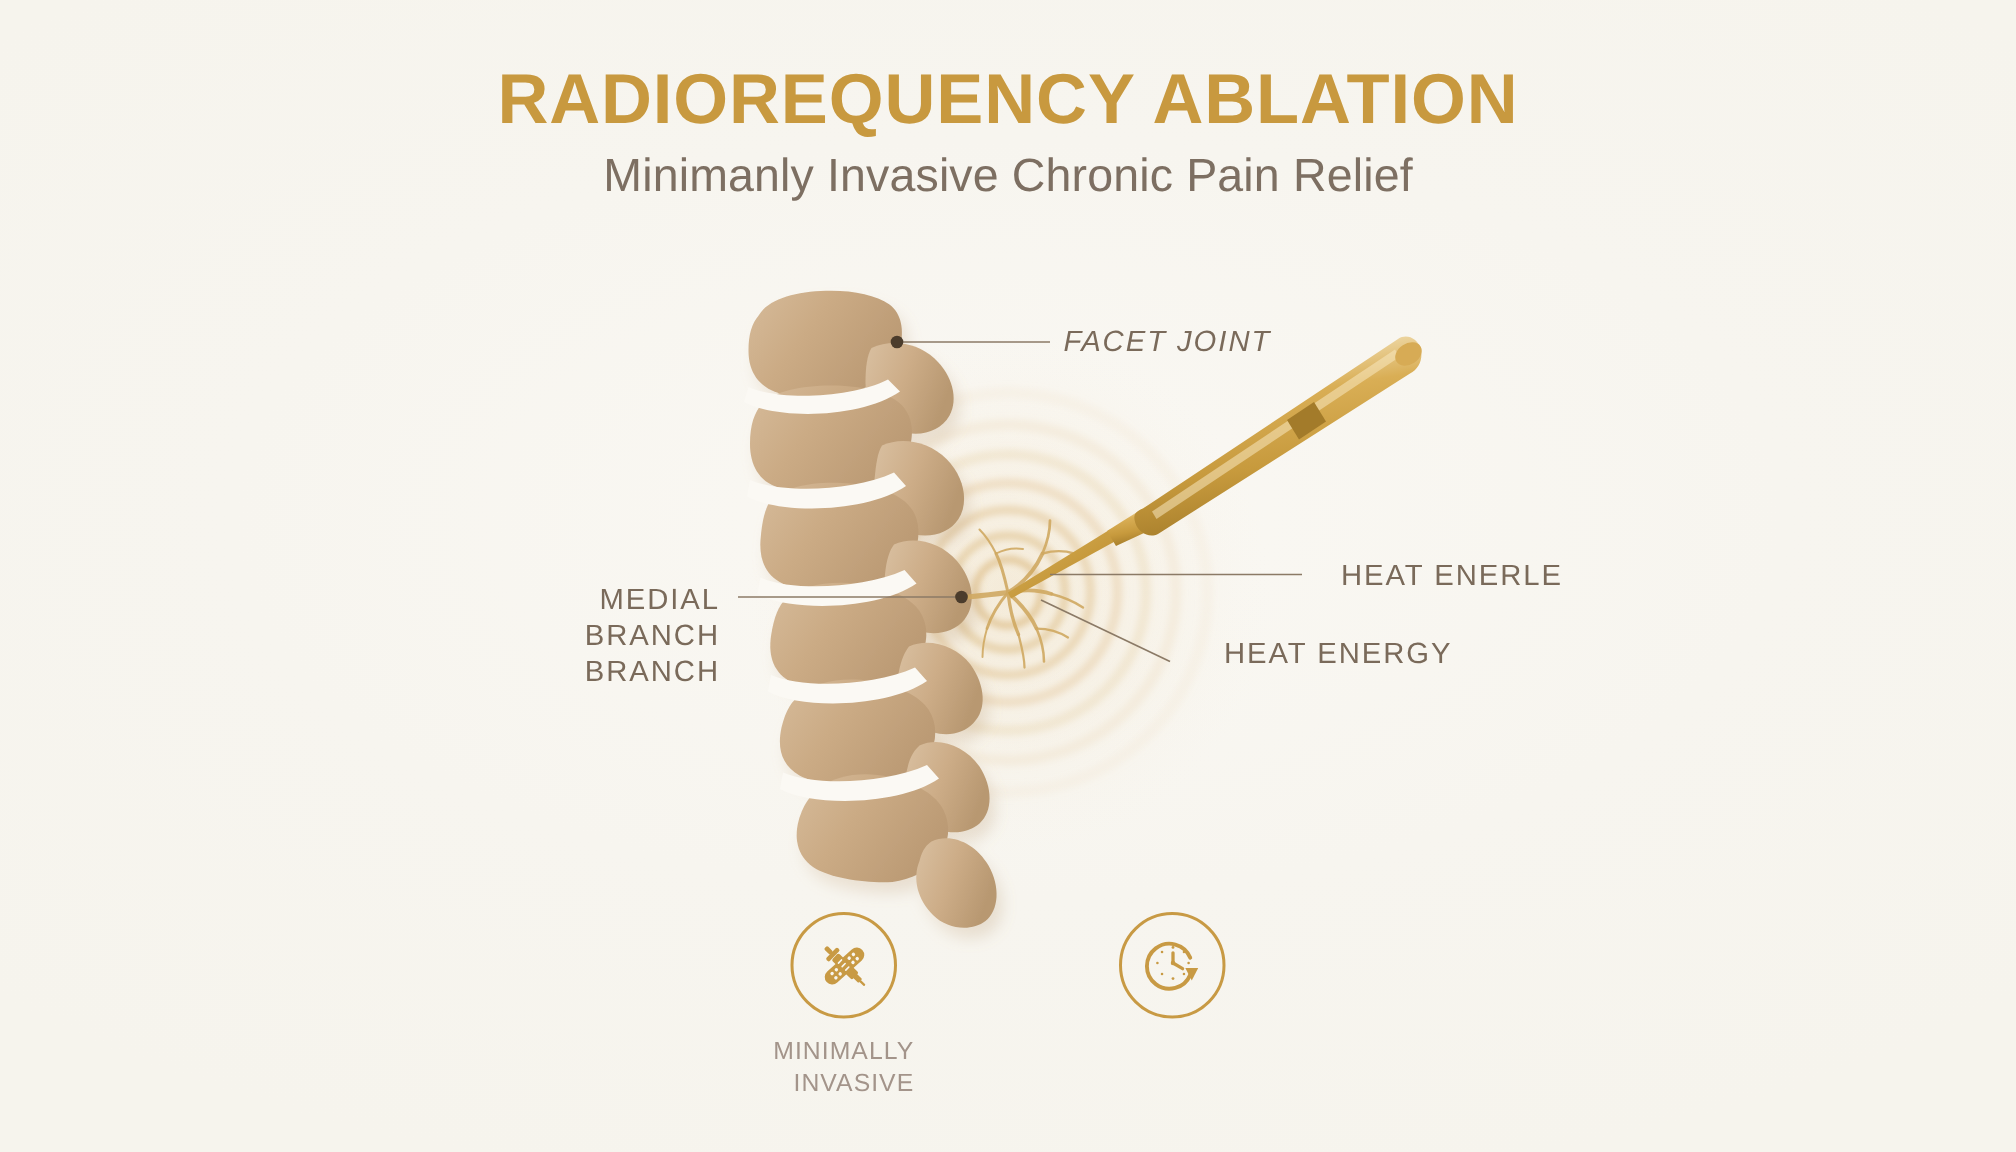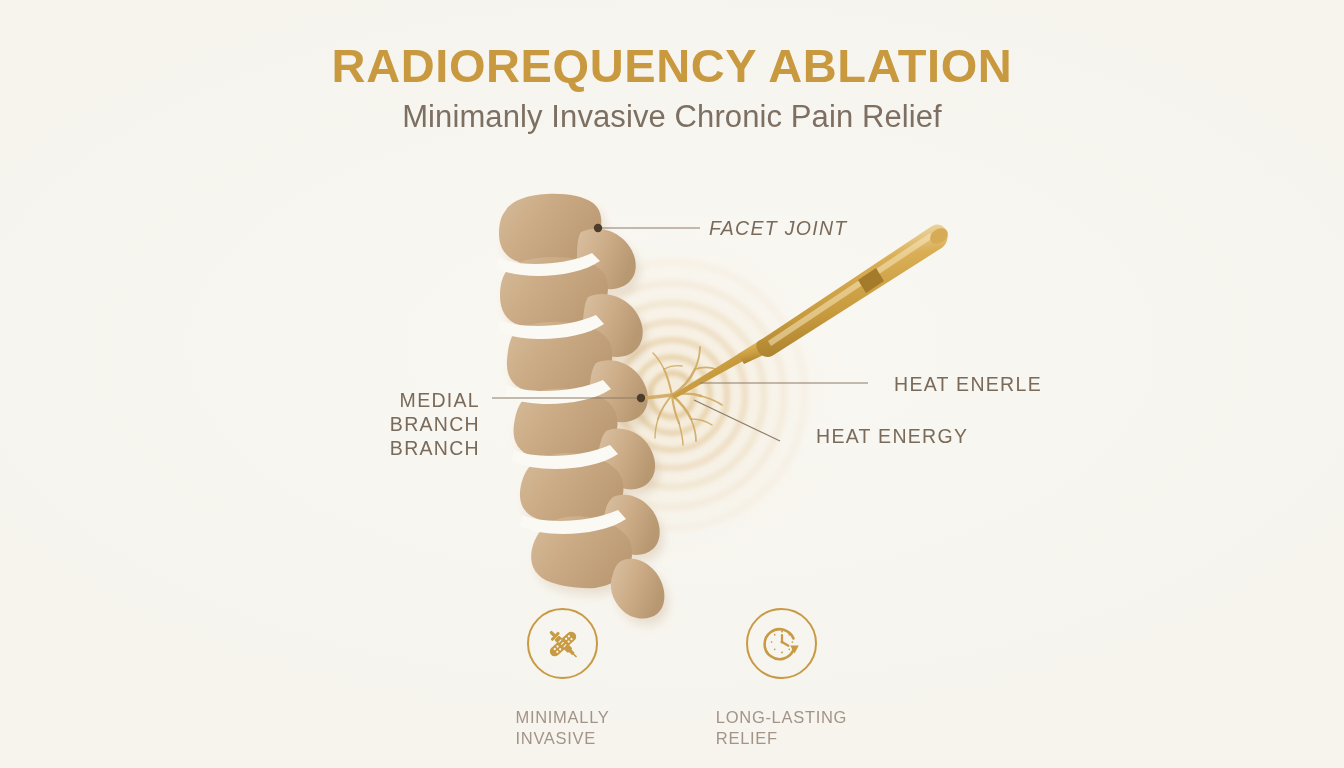--- a/index.html
+++ b/index.html
@@ -106,25 +106,25 @@
     height: 71px;
     border: 2.4px solid #c89a44;
     border-radius: 50%;
     display: flex;
     align-items: center;
     justify-content: center;
     background: transparent;
   }
 
   .feature-label {
-    margin-top: 28px;
+    margin-top: 12px;
     font-size: 16.5px;
     letter-spacing: 0.7px;
     color: #a3948a;
-    text-align: left;
+    text-align: right;
     line-height: 1.26;
   }
 </style>
 </head>
 <body>
 
 <div id="infographic">
 
   <div id="header">
     <div id="main-title">RADIOREQUENCY ABLATION</div>
@@ -398,21 +398,17 @@
             <circle cx="14.7" cy="12.7" r="0.85"></circle>
           </g>
 
           <g stroke="#c89a44" stroke-width="2.2" stroke-linecap="round">
             <line x1="22" y1="20" x2="22" y2="13.2"></line>
             <line x1="22" y1="20" x2="28.4" y2="23.8"></line>
           </g>
           <circle cx="22" cy="20" r="1.5" fill="#c89a44"></circle>
         </svg>
       </div>
-      <div class="feature-label">
-        <span>LONG-LASTING</span><br>
-        <span>RELIEF</span>
-      </div>
     </div>
 
   </div>
 
 </div>
 
 </body></html>

